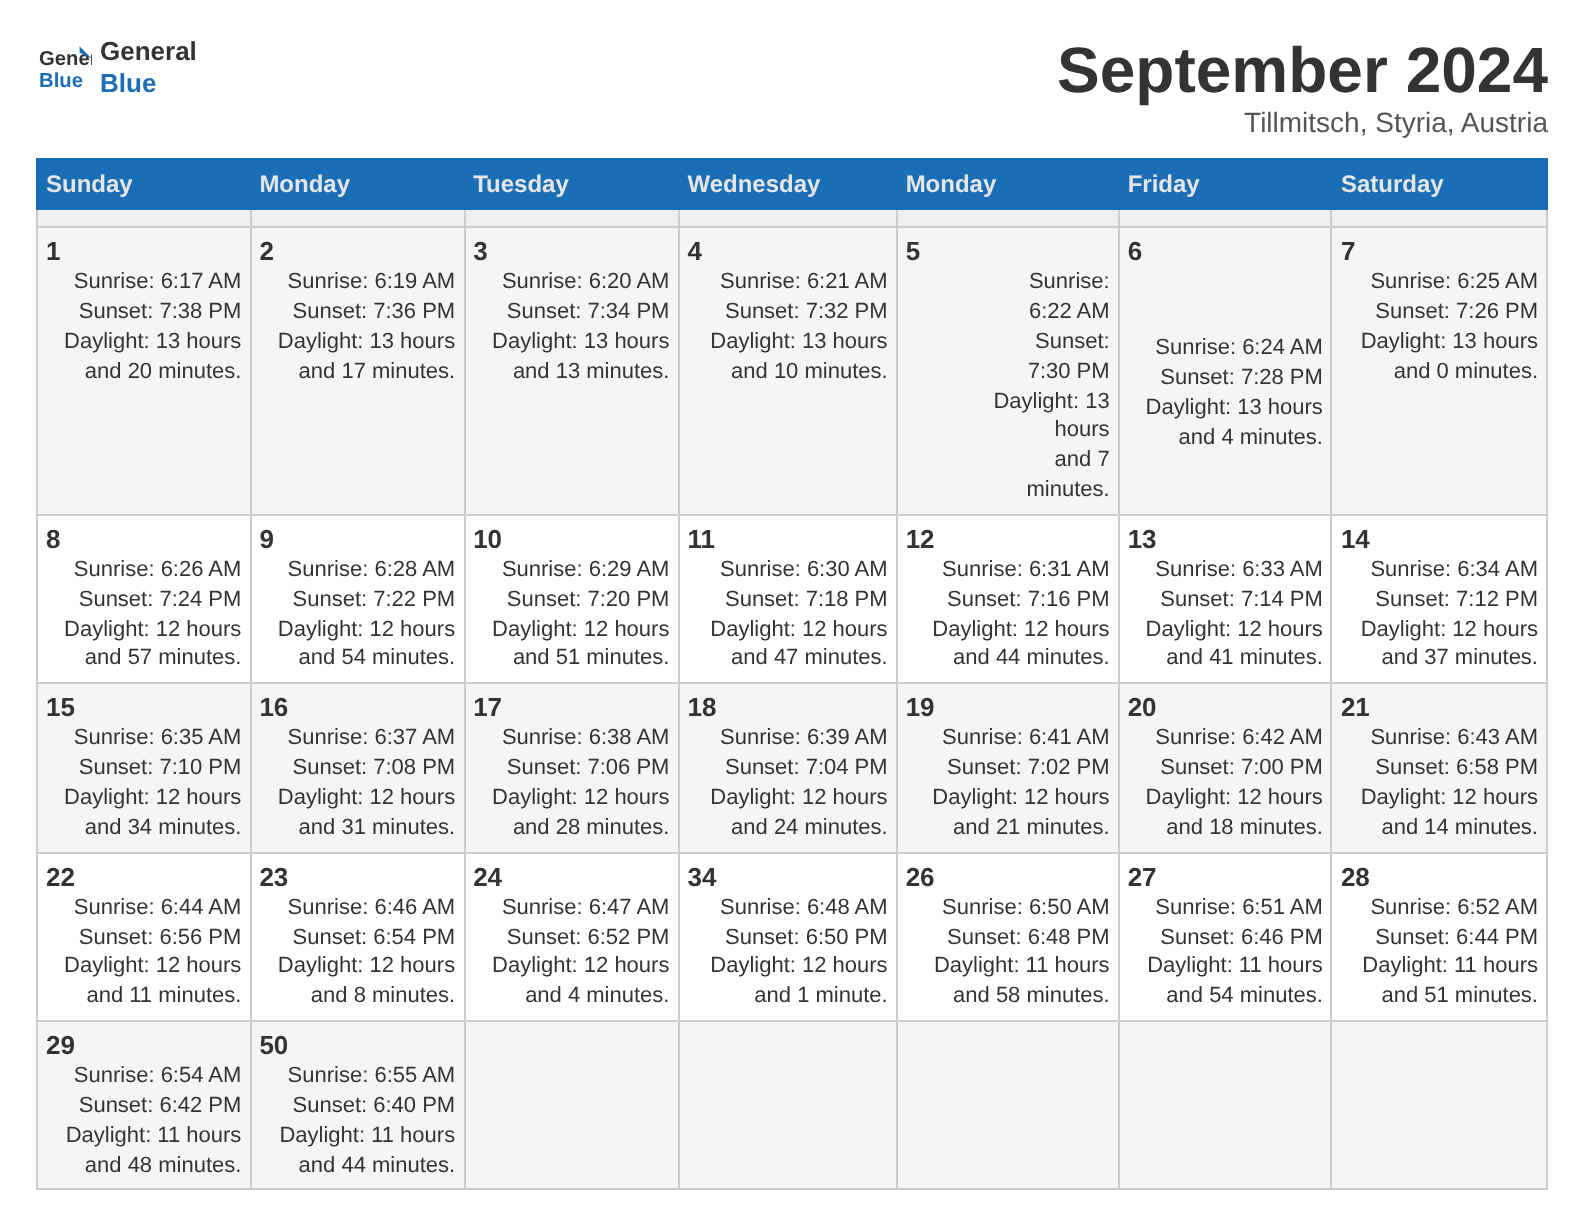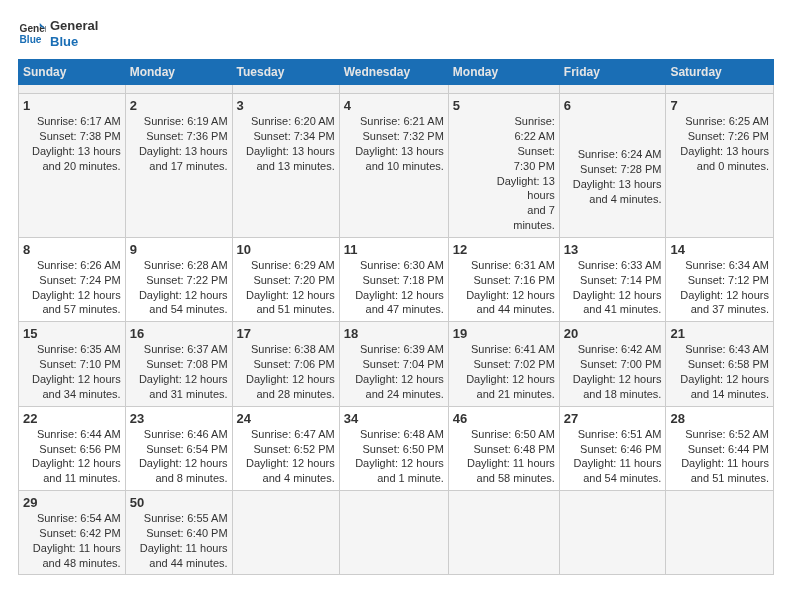--- a/index.html
+++ b/index.html
@@ -95,20 +95,24 @@
       <svg class="logo-icon" viewBox="0 0 36 36">
         <text x="2" y="16" font-size="13" font-weight="bold" fill="#333" font-family="Arial">General</text>
         <text x="2" y="30" font-size="13" font-weight="bold" fill="#1a6eb5" font-family="Arial">Blue</text>
         <polygon points="28,4 36,12 28,8" fill="#1a6eb5"></polygon>
       </svg>
       <div>
         <div style="font-size:13px;font-weight:bold;color:#333;line-height:1.2;">General</div>
         <div style="font-size:13px;font-weight:bold;color:#1a6eb5;line-height:1.2;">Blue</div>
       </div>
     </div>
+    <div class="title-block">
+      <div class="month-title">September 2024</div>
+      <div class="subtitle">Tillmitsch, Styria, Austria</div>
+    </div>
   </div>
 
   <table class="calendar">
     <thead>
       <tr>
         <th>Sunday</th>
         <th>Monday</th>
         <th>Tuesday</th>
         <th>Wednesday</th>
         <th>Monday</th>
@@ -302,21 +306,21 @@
 and 4 minutes.</div>
           </td>
           <td>
             <span class="day-num">34</span>
             <div class="day-info" style="white-space: pre-line;">Sunrise: 6:48 AM
 Sunset: 6:50 PM
 Daylight: 12 hours
 and 1 minute.</div>
           </td>
           <td>
-            <span class="day-num">46</span>
+            <span class="day-num">26</span>
             <div class="day-info" style="white-space: pre-line;">Sunrise: 6:50 AM
 Sunset: 6:48 PM
 Daylight: 11 hours
 and 58 minutes.</div>
           </td>
           <td>
             <span class="day-num">27</span>
             <div class="day-info" style="white-space: pre-line;">Sunrise: 6:51 AM
 Sunset: 6:46 PM
 Daylight: 11 hours

